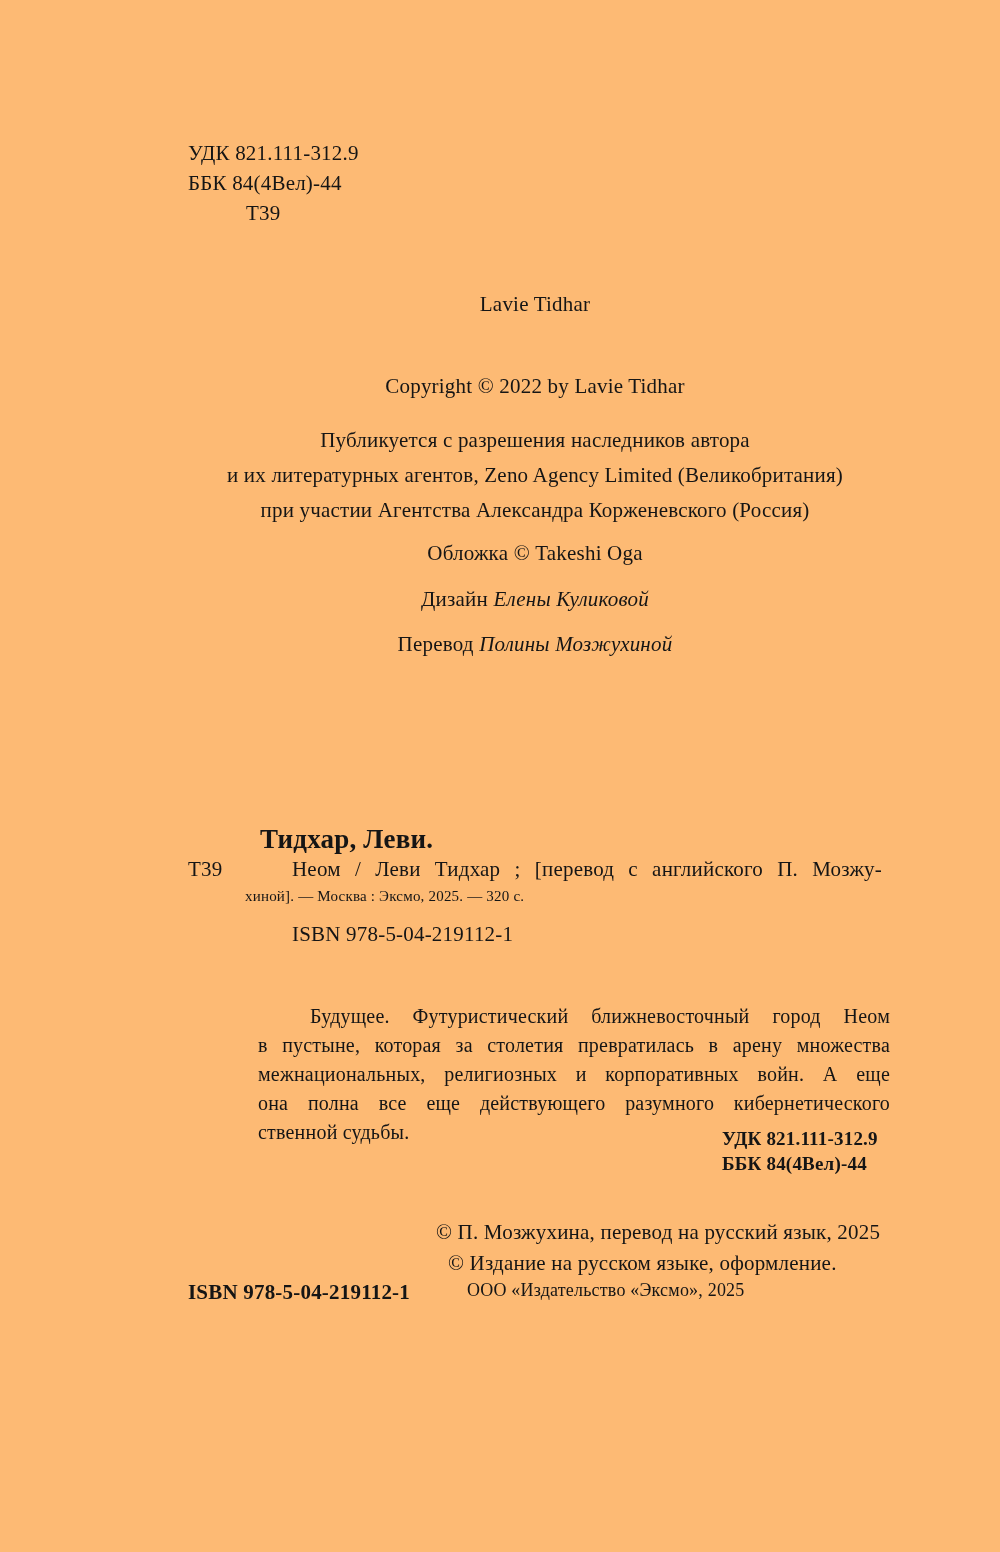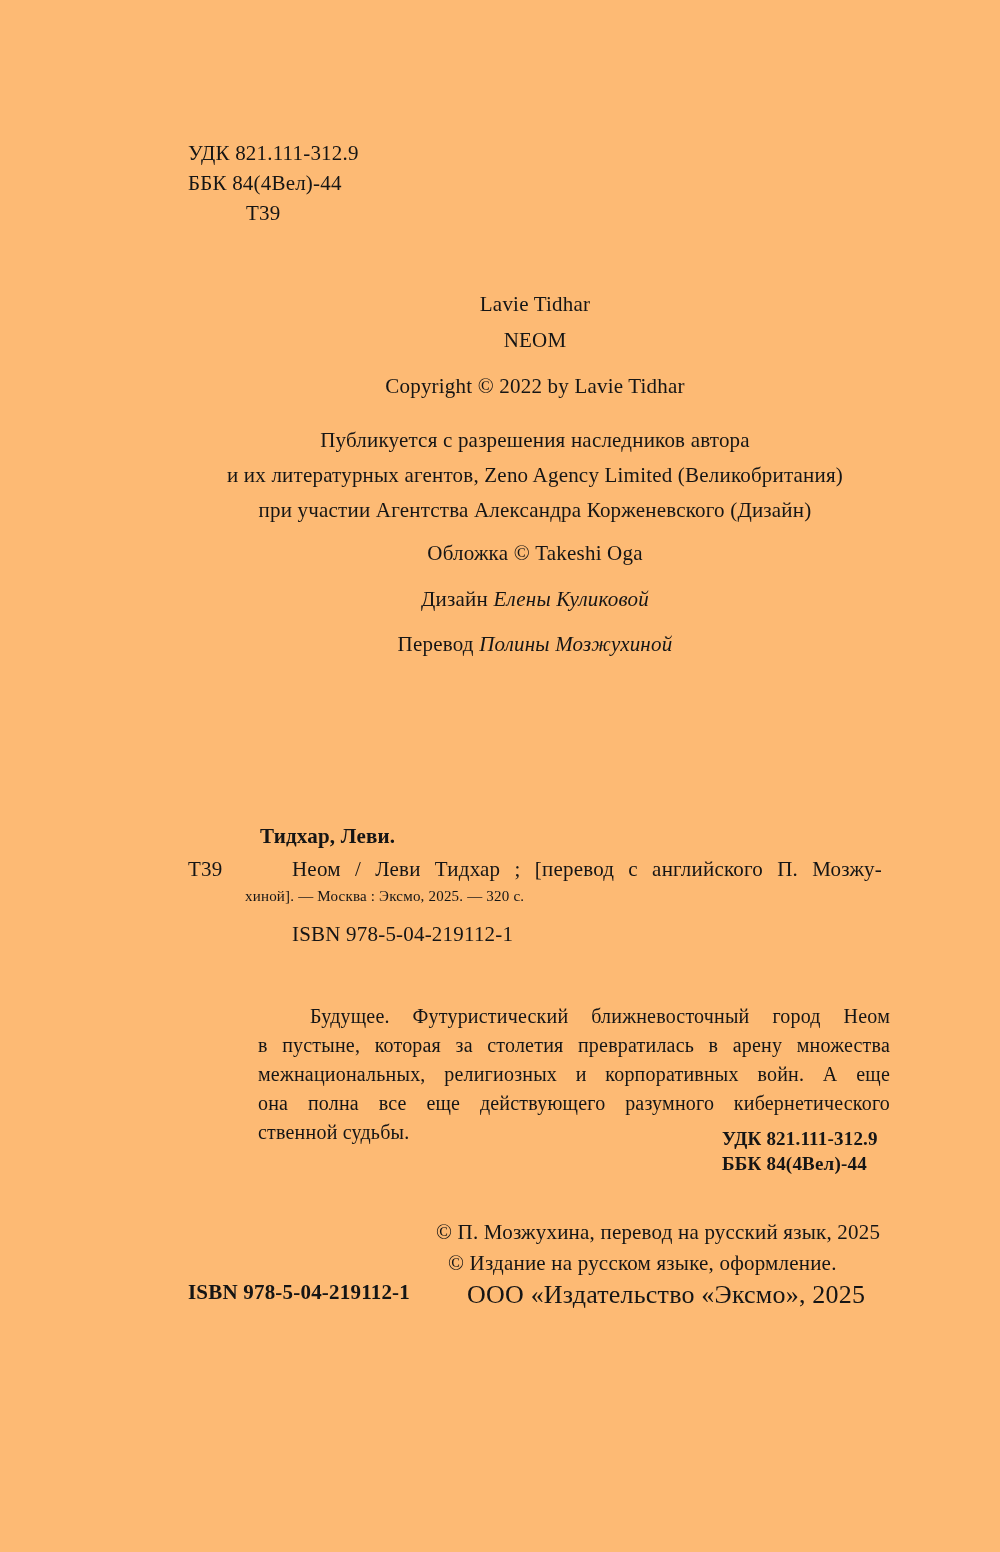--- a/index.html
+++ b/index.html
@@ -35,21 +35,21 @@
   }
   .title-block { top: 286px; line-height: 36px; }
   .copyright-line { top: 366px; margin-top: 8px; }
   .rights-block { top: 423px; line-height: 35px; }
   .credit-cover { top: 541px; }
   .credit-design { top: 587px; }
   .credit-translation { top: 632px; }
   .credit-name { font-style: italic; }
 
   
-  .biblio-header { left: 260px; top: 824px; font-size: 21px; font-weight: bold; text-align: right; }
+  .biblio-header { left: 260px; top: 824px; font-size: 27px; font-weight: bold; text-align: right; }
   .biblio-sign { left: 188px; top: 857px; font-size: 21px; }
   .biblio-line1 {
     left: 292px; top: 857px; width: 590px;
     font-size: 21px;
     text-align: justify; text-align-last: justify;
     white-space: normal;
   }
   .biblio-line2 { left: 245px; top: 888px; font-size: 15px; }
   .biblio-isbn { left: 292px; top: 922px; font-size: 21px; }
 
@@ -65,43 +65,42 @@
   .bottom-codes {
     left: 722px; top: 1126px;
     font-size: 19px; font-weight: bold; line-height: 25px;
     white-space: nowrap;
   }
 
   
   .imprint-line1 { left: 436px; top: 1220px; font-size: 21px; white-space: nowrap; }
   .imprint-line2 { left: 448px; top: 1251px; font-size: 21px; white-space: nowrap; }
   .imprint-isbn  { left: 188px; top: 1280px; font-size: 21px; font-weight: bold; white-space: nowrap; }
-  .imprint-publisher { left: 467px; top: 1280px; font-size: 26px; white-space: nowrap; }
+  .imprint-publisher { left: 467px; top: 1280px; font-size: 18px; white-space: nowrap; }
 </style>
 </head>
 <body>
 
 <div class="page">
 
   <div class="abs top-codes">
     <div>УДК 821.111-312.9</div>
     <div>ББК 84(4Вел)-44</div>
     <div class="indent">Т39</div>
   </div>
 
   <div class="abs center-col title-block">
     <div>Lavie Tidhar</div>
-    <div>NEOM</div>
   </div>
   <div class="abs center-col copyright-line">Copyright © 2022 by Lavie Tidhar</div>
 
   <div class="abs center-col rights-block">
     <div>Публикуется с разрешения наследников автора</div>
     <div>и их литературных агентов, Zeno Agency Limited (Великобритания)</div>
-    <div>при участии Агентства Александра Корженевского (Дизайн)</div>
+    <div>при участии Агентства Александра Корженевского (Россия)</div>
   </div>
 
   <div class="abs center-col credit-cover">Обложка © Takeshi Oga</div>
   <div class="abs center-col credit-design"><span>Дизайн </span><span class="credit-name">Елены Куликовой</span></div>
   <div class="abs center-col credit-translation"><span>Перевод </span><span class="credit-name">Полины Мозжухиной</span></div>
 
   <div class="abs biblio-header">Тидхар, Леви.</div>
   <div class="abs biblio-sign">Т39</div>
   <div class="abs biblio-line1">Неом / Леви Тидхар ; [перевод с английского П. Мозжу-</div>
   <div class="abs biblio-line2">хиной]. — Москва : Эксмо, 2025. — 320 с.</div>

